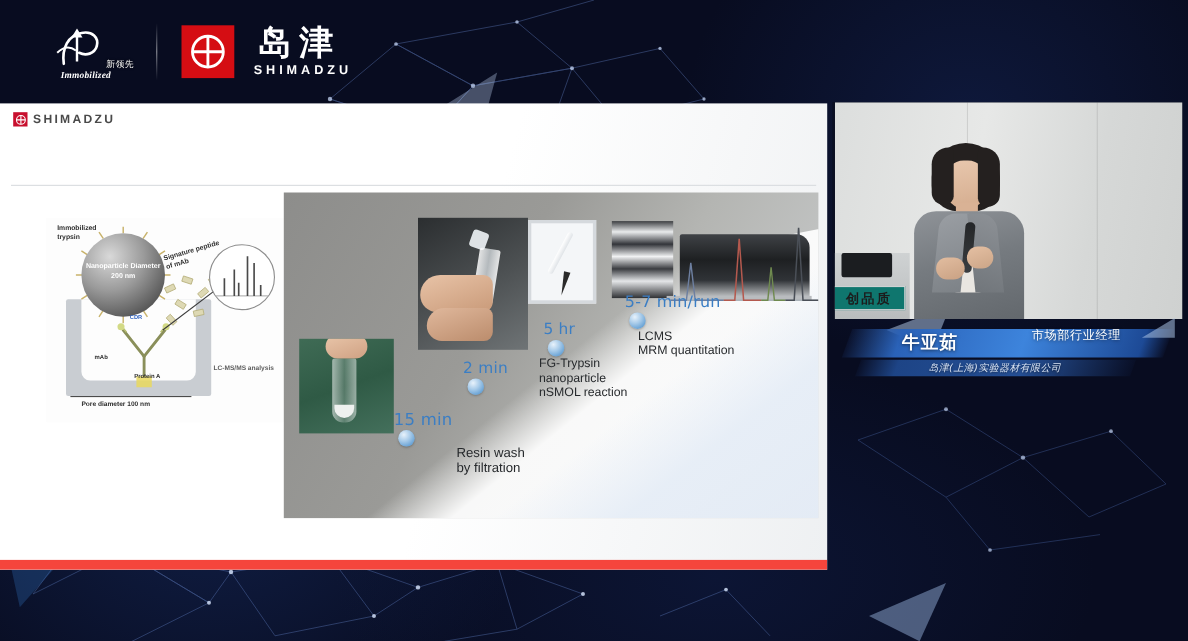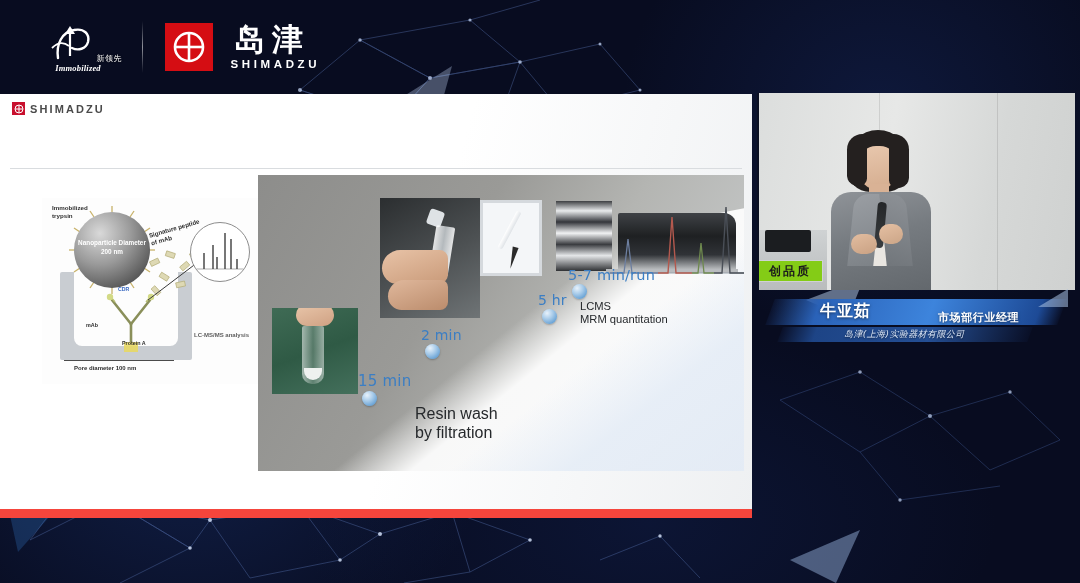--- a/index.html
+++ b/index.html
@@ -282,22 +282,22 @@
   .step-desc {
     font-family: "Liberation Sans", sans-serif;
     color: #26292c; line-height: 1.16;
     white-space: pre-line;
   }
   .step-1 { left: 100px; top: 197px; }
   .step-1 .step-time { font-size: 15px; }
   .step-1 .step-desc { font-size: 11.5px; margin-left: -30px; }
   .step-2 { left: 163px; top: 152px; }
   .step-2 .step-time { font-size: 14px; }
-  .step-2 .step-desc { font-size: 16px; margin-left: -6px; margin-top: 46px; }
-  .step-3 { left: 236px; top: 117px; margin-left: 44px; }
+  .step-2 .step-desc { font-size: 12px; margin-left: -6px; margin-top: 46px; }
+  .step-3 { left: 236px; top: 117px; }
   .step-3 .step-time { font-size: 14px; }
   .step-3 .step-desc { font-size: 11.2px; margin-left: -4px; }
   .step-4 { left: 310px; top: 92px; }
   .step-4 .step-time { font-size: 14.5px; }
   .step-4 .step-desc { font-size: 11.2px; margin-left: 12px; }
 
   .chroma { position: absolute; left: 348px; top: 24px; width: 140px; height: 82px; }
 
   
   .video {
@@ -316,21 +316,21 @@
   .v-desk {
     position: absolute; left: -4px; bottom: 0; width: 72px; height: 60px;
     background: linear-gradient(to bottom,#cfd2d3,#b9bcbd);
   }
   .v-monitor {
     position: absolute; left: 6px; bottom: 38px; width: 46px; height: 22px;
     background: #1b1d20; border-radius: 2px;
   }
   .v-banner {
     position: absolute; left: -2px; bottom: 8px; width: 66px; height: 22px;
-    background: #84cc16; border: 1px solid #cfd2d3;
+    background: #0f766e; border: 1px solid #cfd2d3;
     display: flex; align-items: center; justify-content: center;
   }
   .v-banner span {
     font-family: "DejaVu Sans", sans-serif; font-size: 12px;
     font-weight: 700; color: #1c1c1c; letter-spacing: 2px;
   }
   .v-person { position: absolute; left: 62px; bottom: 0; width: 120px; height: 160px; }
   .v-hair {
     position: absolute; left: 26px; top: 0; width: 62px; height: 62px;
     background: #24201f; border-radius: 32px 32px 24px 24px;
@@ -406,23 +406,23 @@
     transform: skewX(-20deg);
   }
   .np-name {
     position: absolute; left: 58px; top: 4px;
     font-family: "DejaVu Sans", sans-serif;
     font-size: 16px; font-weight: 700; color: #ffffff;
     letter-spacing: 1px;
     text-shadow: 0 1px 3px rgba(0,0,0,.55);
   }
   .np-role {
-    position: absolute; left: 128px; top: 13px;
+    position: absolute; left: 128px; top: 0;
     font-family: "DejaVu Sans", sans-serif;
-    font-size: 11px; font-weight: 700; color: #ffffff;
+    font-size: 11px; font-weight: 400; color: #ffffff;
     letter-spacing: .6px;
     text-shadow: 0 1px 3px rgba(0,0,0,.5);
     padding-left: 48px;
   }
   .np-org {
     position: absolute; left: 82px; top: 31px;
     font-family: "DejaVu Sans", sans-serif;
     font-size: 9px; color: #dbe6f7;
     letter-spacing: .4px;
     text-shadow: 0 1px 2px rgba(0,0,0,.55);
@@ -678,20 +678,23 @@
       <div class="step step-2">
         <div class="step-time">2 min</div>
         <div class="step-dot"></div>
         <div class="step-desc">Resin wash
 by filtration</div>
       </div>
 
       <div class="step step-3">
         <div class="step-time">5 hr</div>
         <div class="step-dot"></div>
+        <div class="step-desc">FG-Trypsin
+nanoparticle
+nSMOL reaction</div>
       </div>
 
       <div class="step step-4">
         <div class="step-time">5-7 min/run</div>
         <div class="step-dot"></div>
         <div class="step-desc">LCMS
 MRM quantitation</div>
       </div>
     </div>
 

